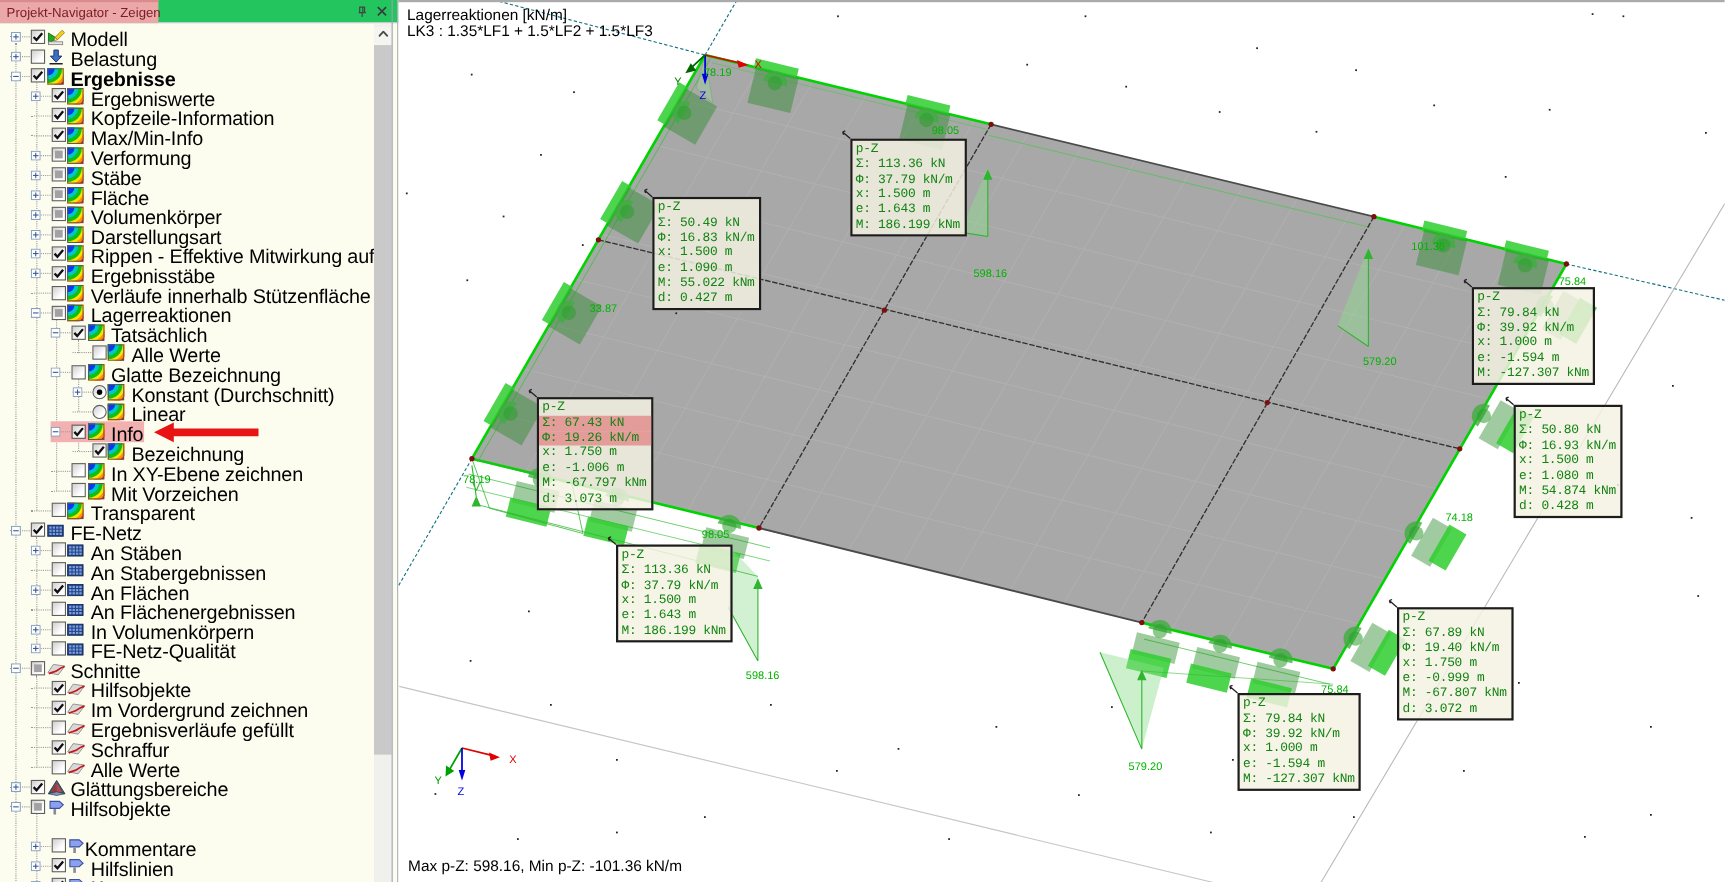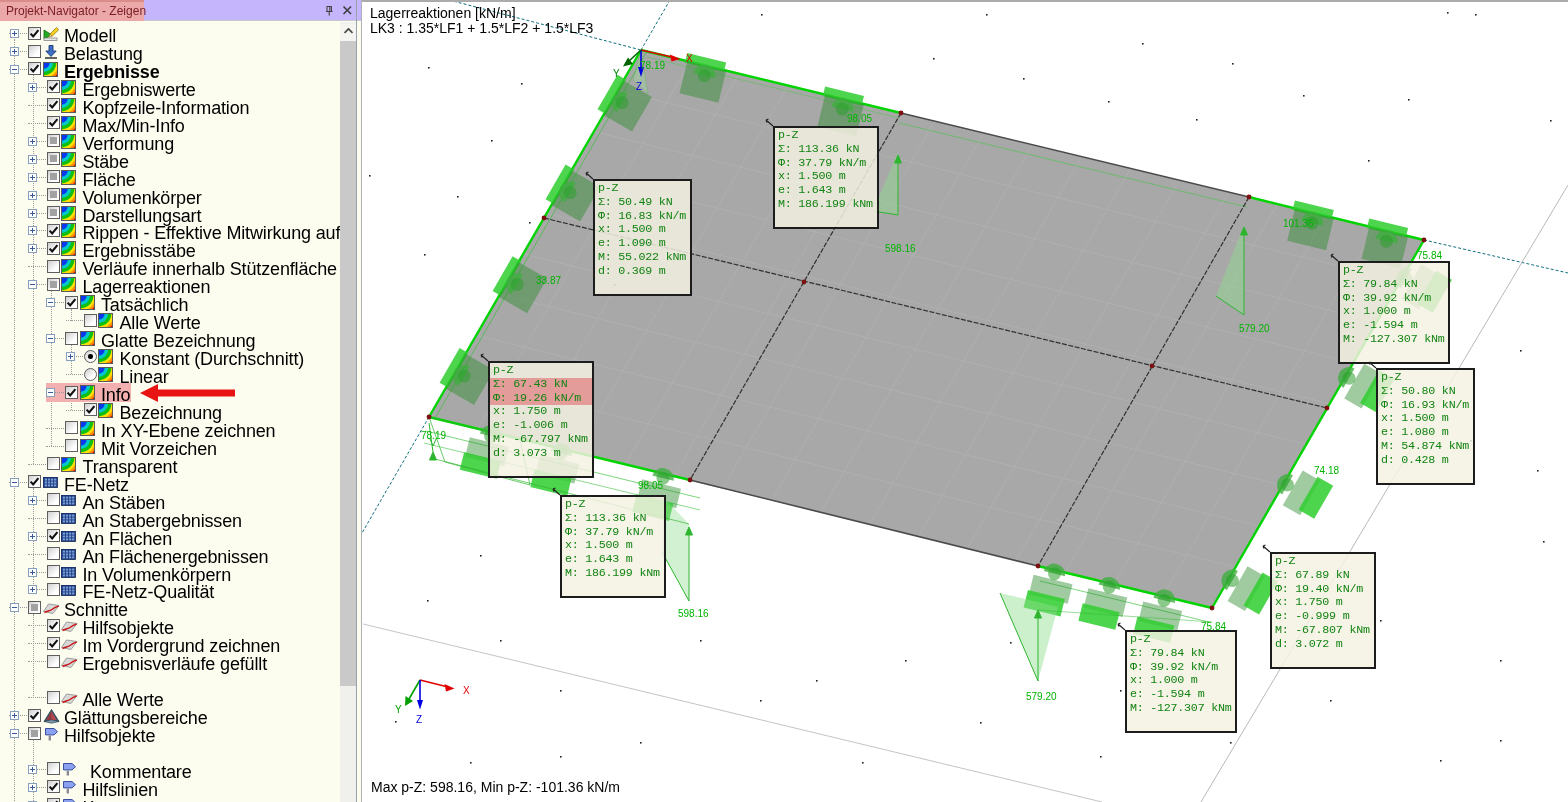--- a/index.html
+++ b/index.html
@@ -1,19 +1,19 @@
 <!DOCTYPE html>
 <html><head><meta charset="utf-8">
 <style>
 *{margin:0;padding:0;box-sizing:border-box}
 html,body{width:1568px;height:802px;overflow:hidden}
 #app{position:relative;width:1568px;height:802px;background:#fff;font-family:"Liberation Sans",sans-serif}
 #scene{position:absolute;left:0;top:0;z-index:1}
 #panel{position:absolute;left:0;top:0;width:362px;height:802px;background:#fdfdef;z-index:10}
-#ptitle{position:absolute;left:0;top:0;width:362px;height:21px;background:#c4b5fd;border-bottom:1px solid #c8c8d0}
+#ptitle{position:absolute;left:0;top:0;width:362px;height:21px;background:#22c55e;border-bottom:1px solid #c8c8d0}
 #ptitle-pink{position:absolute;left:0;top:0;width:144px;height:21px;background:#eca8a8;border-top:2px solid #d98c8c}
 #ptitle-text{position:absolute;left:6px;top:3.5px;font-size:12px;color:#791c24;z-index:2}
 #pin{position:absolute;right:27px;top:5px}
 #pclose{position:absolute;right:9px;top:5px}
 #ptree{position:absolute;left:0;top:22px;width:340px;height:780px;overflow:hidden}
 .trow{position:absolute;left:0;width:340px;height:18px}
 .tlab{position:absolute;top:1.5px;font-size:18px;color:#000;white-space:nowrap;letter-spacing:-0.15px}
 .tlab.b{font-weight:bold}
 .hlt{position:absolute;top:-0.5px;height:19px;background:#f3b0b0}
 .cb{position:absolute;width:13px;height:13px;border:1px solid #5e5e5e;background:linear-gradient(135deg,#cfcfcf,#ffffff 70%);display:inline-block}
@@ -25,21 +25,21 @@
 .hdot{position:absolute;top:8.5px;height:1px;border-top:1px dotted #9a9a9a}
 #pscroll{position:absolute;right:6px;top:22px;width:16px;height:780px;background:#f0f0ec}
 #sup{position:absolute;left:0;top:2px;width:16px;height:17px;background:#f4f4f1;text-align:center;padding-top:6px}
 #sthumb{position:absolute;left:0;top:19px;width:16px;height:645px;background:#c9c9c9}
 #panel-eborder{position:absolute;left:356px;top:0;width:1px;height:802px;background:#9aa2b2;z-index:11}
 #view-lborder{position:absolute;left:361px;top:0;width:1px;height:802px;background:#b0b0b8;z-index:11}
 #view-tborder{position:absolute;left:362px;top:0;width:1206px;height:2px;background:#ababab;z-index:3}
 .vtext{position:absolute;font-size:14px;color:#000;z-index:6;white-space:pre}
 .ibox{position:absolute;background:rgba(244,241,226,0.84);border:2px solid #1c1c1c;color:#128412;
  font-family:"Liberation Mono",monospace;font-size:11.7px;line-height:13.8px;letter-spacing:-0.25px;
- padding:1px 4px 15px 3px;white-space:pre;z-index:5}
+ padding:1px 4px 1px 3px;white-space:pre;z-index:5}
 .iline{height:13.8px}
 .iline.pink{background:rgba(225,128,128,0.72);margin:0 -4px 0 -3px;padding:0 4px 0 3px}
 </style></head>
 <body>
 <div id="app">
 <svg id="scene" width="1568" height="802" viewBox="0 0 1568 802">
       <defs>
         <clipPath id="slabclip">
           <polygon points="641.0,50.0 1424.0,240.0 1212.0,608.0 429.0,417.0"></polygon>
         </clipPath>
@@ -320,21 +320,21 @@
     </svg>
 
 <div id="view-tborder"></div>
 
 <div class="vtext" style="left:370px;top:5px">Lagerreaktionen [kN/m]</div>
 
 <div class="vtext" style="left:370px;top:20px">LK3 : 1.35*LF1 + 1.5*LF2 + 1.5*LF3</div>
 
 <div class="vtext" style="left:371px;top:779px">Max p-Z: 598.16, Min p-Z: -101.36 kN/m</div>
 <div class="ibox" style="left:773px;top:126px"><div class="iline">p-Z</div><div class="iline">Σ: 113.36 kN</div><div class="iline">Φ: 37.79 kN/m</div><div class="iline">x: 1.500 m</div><div class="iline">e: 1.643 m</div><div class="iline">M: 186.199 kNm</div></div>
-    <div class="ibox" style="left:593px;top:179px"><div class="iline">p-Z</div><div class="iline">Σ: 50.49 kN</div><div class="iline">Φ: 16.83 kN/m</div><div class="iline">x: 1.500 m</div><div class="iline">e: 1.090 m</div><div class="iline">M: 55.022 kNm</div><div class="iline">d: 0.369 m</div></div>
+    <div class="ibox" style="left:593px;top:179px"><div class="iline">p-Z</div><div class="iline">Σ: 50.49 kN</div><div class="iline">Φ: 16.83 kN/m</div><div class="iline">x: 1.500 m</div><div class="iline">e: 1.090 m</div><div class="iline">M: 55.022 kNm</div><div class="iline">d: 0.427 m</div></div>
     <div class="ibox" style="left:488px;top:361px"><div class="iline">p-Z</div><div class="iline pink">Σ: 67.43 kN</div><div class="iline pink">Φ: 19.26 kN/m</div><div class="iline">x: 1.750 m</div><div class="iline">e: -1.006 m</div><div class="iline">M: -67.797 kNm</div><div class="iline">d: 3.073 m</div></div>
     <div class="ibox" style="left:560px;top:495px"><div class="iline">p-Z</div><div class="iline">Σ: 113.36 kN</div><div class="iline">Φ: 37.79 kN/m</div><div class="iline">x: 1.500 m</div><div class="iline">e: 1.643 m</div><div class="iline">M: 186.199 kNm</div></div>
     <div class="ibox" style="left:1338px;top:261px"><div class="iline">p-Z</div><div class="iline">Σ: 79.84 kN</div><div class="iline">Φ: 39.92 kN/m</div><div class="iline">x: 1.000 m</div><div class="iline">e: -1.594 m</div><div class="iline">M: -127.307 kNm</div></div>
     <div class="ibox" style="left:1376px;top:368px"><div class="iline">p-Z</div><div class="iline">Σ: 50.80 kN</div><div class="iline">Φ: 16.93 kN/m</div><div class="iline">x: 1.500 m</div><div class="iline">e: 1.080 m</div><div class="iline">M: 54.874 kNm</div><div class="iline">d: 0.428 m</div></div>
     <div class="ibox" style="left:1270px;top:552px"><div class="iline">p-Z</div><div class="iline">Σ: 67.89 kN</div><div class="iline">Φ: 19.40 kN/m</div><div class="iline">x: 1.750 m</div><div class="iline">e: -0.999 m</div><div class="iline">M: -67.807 kNm</div><div class="iline">d: 3.072 m</div></div>
     <div class="ibox" style="left:1125px;top:630px"><div class="iline">p-Z</div><div class="iline">Σ: 79.84 kN</div><div class="iline">Φ: 39.92 kN/m</div><div class="iline">x: 1.000 m</div><div class="iline">e: -1.594 m</div><div class="iline">M: -127.307 kNm</div></div>
 
 <div id="panel">
 
   <div id="ptitle">
@@ -1231,20 +1231,37 @@
             <span class="cb"></span>
           </span>
           <span style="position:absolute;left:61px;top:0px;width:17px;height:18px">
             <svg width="17" height="15" style="position:absolute;top:2px">
               <polygon points="0.5,10.5 5.5,3 16,4.5 10,12.5" fill="#d8d8d8" stroke="#8a8a8a" stroke-width="0.8"></polygon>
               <path d="M1.5,11.5 C5,9.5 7,10.5 10.5,7.5 12.5,5.8 14,6 15.6,4.8" fill="none" stroke="#c81616" stroke-width="1.5"></path>
             </svg>
           </span>
           <span class="tlab" style="left:82.5px">Ergebnisverläufe gefüllt</span>
         </div>
+        <div class="trow" style="top:648.7px">
+          <div class="hdot" style="left:27.5px;width:18.0px"></div>
+          <span style="position:absolute;left:46.5px;top:2px">
+            <span class="cb">
+              <svg width="13" height="13">
+                <polyline points="2.6,6.6 5.2,9.4 10.4,3.2" fill="none" stroke="#101010" stroke-width="2.1"></polyline>
+              </svg>
+            </span>
+          </span>
+          <span style="position:absolute;left:61px;top:0px;width:17px;height:18px">
+            <svg width="17" height="15" style="position:absolute;top:2px">
+              <polygon points="0.5,10.5 5.5,3 16,4.5 10,12.5" fill="#d8d8d8" stroke="#8a8a8a" stroke-width="0.8"></polygon>
+              <path d="M1.5,11.5 C5,9.5 7,10.5 10.5,7.5 12.5,5.8 14,6 15.6,4.8" fill="none" stroke="#c81616" stroke-width="1.5"></path>
+            </svg>
+          </span>
+          <span class="tlab" style="left:82.5px">Schraffur</span>
+        </div>
         <div class="trow" style="top:666.6px">
           <div class="hdot" style="left:27.5px;width:18.0px"></div>
           <span style="position:absolute;left:46.5px;top:2px">
             <span class="cb"></span>
           </span>
           <span style="position:absolute;left:61px;top:0px;width:17px;height:18px">
             <svg width="17" height="15" style="position:absolute;top:2px">
               <polygon points="0.5,10.5 5.5,3 16,4.5 10,12.5" fill="#d8d8d8" stroke="#8a8a8a" stroke-width="0.8"></polygon>
               <path d="M1.5,11.5 C5,9.5 7,10.5 10.5,7.5 12.5,5.8 14,6 15.6,4.8" fill="none" stroke="#c81616" stroke-width="1.5"></path>
             </svg>
@@ -1305,21 +1322,21 @@
           </svg>
           <span style="position:absolute;left:46.5px;top:2px">
             <span class="cb"></span>
           </span>
           <span style="position:absolute;left:61px;top:0px;width:17px;height:18px">
             <svg width="16" height="16" style="position:absolute;top:1px">
               <path d="M2.5,2.5 h8.5 l3.5,3.2 -3.5,3.2 h-8.5 Z" fill="#8ba1f0" stroke="#3a50a0" stroke-width="1"></path>
               <rect x="5.6" y="9.5" width="2.4" height="5" fill="#8a8a96"></rect>
             </svg>
           </span>
-          <span class="tlab" style="left:90px">Kommentare</span>
+          <span class="tlab" style="left:77px">Kommentare</span>
         </div>
         <div class="trow" style="top:756.4px">
           <div class="hdot" style="left:27.5px;width:18.0px"></div>
           <svg class="expd" style="left:28.0px" width="9" height="9">
             <rect x="0.5" y="0.5" width="8" height="8" fill="#fff" stroke="#86a0bd"></rect>
             <rect x="2" y="4" width="5" height="1" fill="#3a5a9a"></rect>
             <rect x="4" y="2" width="1" height="5" fill="#3a5a9a"></rect>
           </svg>
           <span style="position:absolute;left:46.5px;top:2px">
             <span class="cb">

